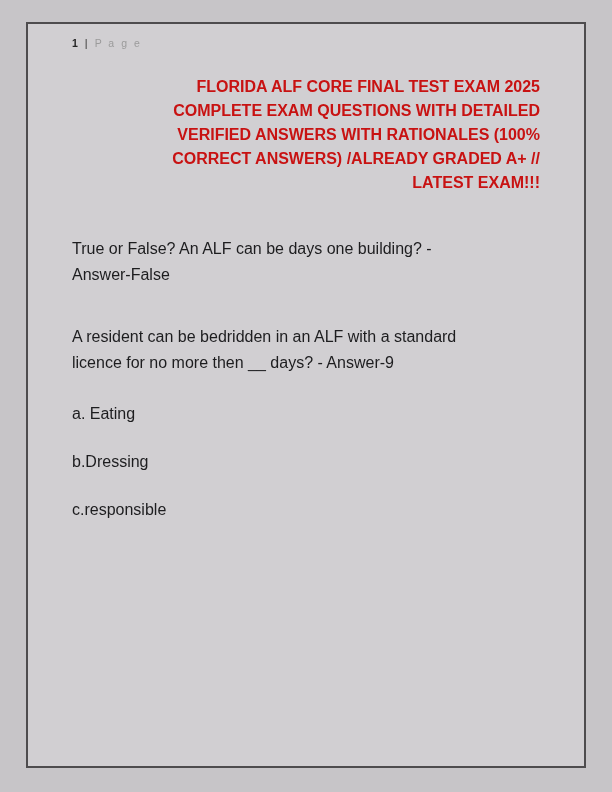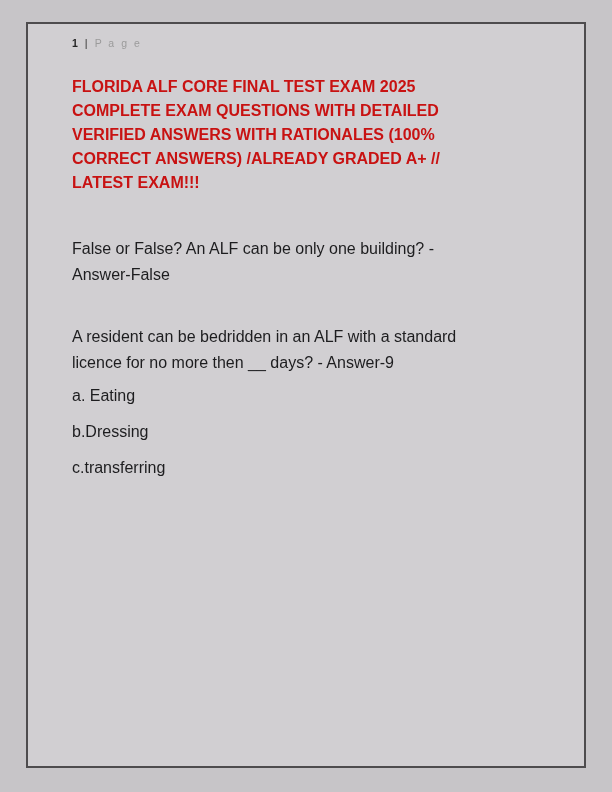--- a/index.html
+++ b/index.html
@@ -46,44 +46,44 @@
   .page-header .sep {
     color: #6a6a6a;
     font-weight: bold;
   }
   .doc-title {
     margin-top: 25px;
     font-size: 16px;
     line-height: 24px;
     font-weight: bold;
     color: var(--title-red);
-    text-align: left;
+    text-align: right;
     white-space: pre-line;
   }
   .question {
     margin-top: 36px;
     font-size: 16px;
     line-height: 26px;
     color: var(--body-text);
     white-space: pre-line;
   }
   .question.first {
     margin-top: 41px;
   }
   .options {
     list-style: none;
   }
   .option {
-    margin-top: 10px;
+    margin-top: 22px;
     font-size: 16px;
     line-height: 26px;
     color: var(--body-text);
   }
   .option.first {
-    margin-top: 7px;
+    margin-top: 25px;
   }
 </style>
 </head>
 <body>
 
 <div class="canvas">
   <div class="page-frame">
     <div class="content">
 
       <div class="page-header">
@@ -91,30 +91,30 @@
         <span class="sep">|</span>
         <span class="word">P a g e</span>
       </div>
 
       <h1 class="doc-title">FLORIDA ALF CORE FINAL TEST EXAM 2025
 COMPLETE EXAM QUESTIONS WITH DETAILED
 VERIFIED ANSWERS WITH RATIONALES (100%
 CORRECT ANSWERS) /ALREADY GRADED A+ //
 LATEST EXAM!!!</h1>
 
-      <p class="question first">False or False? An ALF can be only one building? -
+      <p class="question first">True or False? An ALF can be days one building? -
 Answer-False</p>
 
       <p class="question">A resident can be bedridden in an ALF with a standard
 licence for no more then __ days? - Answer-9</p>
 
 
 
 
       <ul class="options">
         <li class="option first">a. Eating</li>
         <li class="option">b.Dressing</li>
-        <li class="option">c.transferring</li>
+        <li class="option">c.responsible</li>
       </ul>
 
     </div>
   </div>
 </div>
 
 </body></html>

